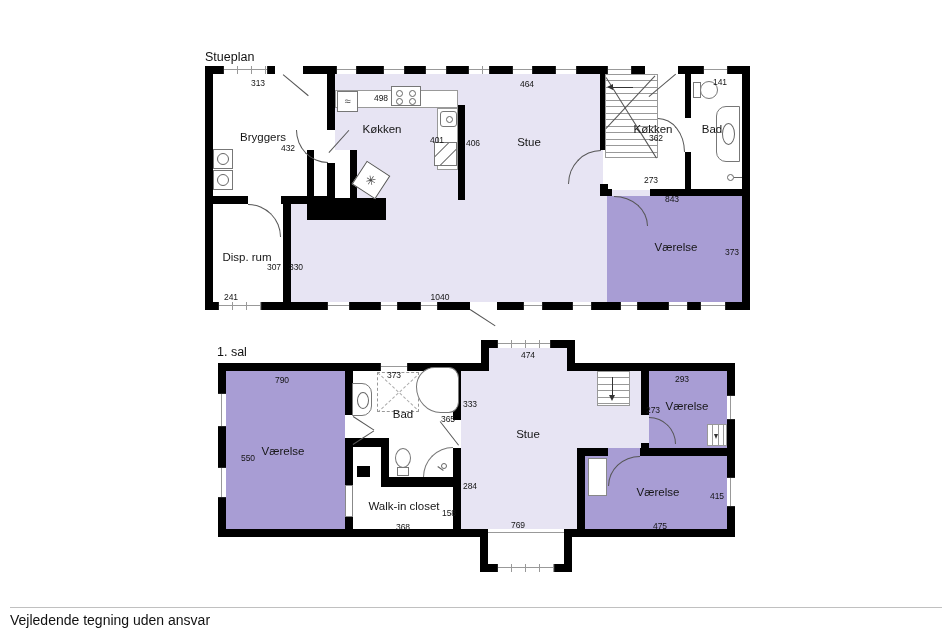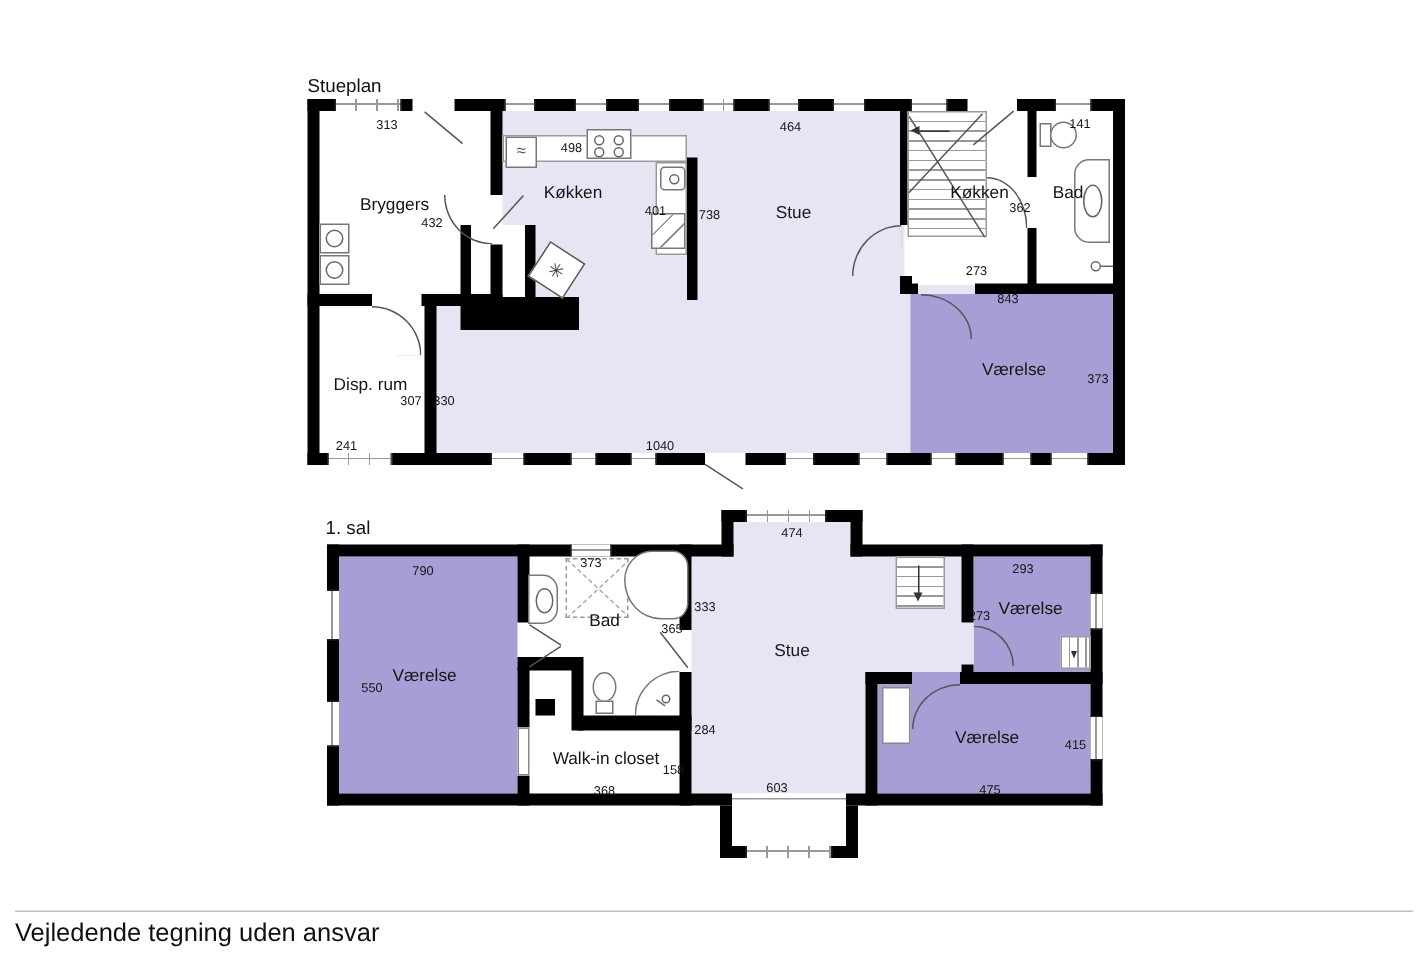--- a/index.html
+++ b/index.html
@@ -33,21 +33,21 @@
            border-right:3.5px solid transparent; border-top:6px solid #333; }
   .tri-d-sm { position:absolute; width:0; height:0; border-left:2.5px solid transparent;
            border-right:2.5px solid transparent; border-top:5px solid #333; }
   .room-label { position:absolute; transform:translate(-50%,-50%); font-size:11.5px;
                 color:#151515; white-space:nowrap; }
   .dim  { position:absolute; transform:translate(-50%,-50%); font-size:8.5px;
           color:#151515; white-space:nowrap; }
   .title { position:absolute; font-size:12.5px; color:#111; }
   .dash { position:absolute; border:1px dashed #999; background:#fff; overflow:hidden; }
   .dx   { position:absolute; width:58px; border-top:1px dashed #aaa; transform-origin:center; }
-  .footer-text { position:absolute; left:10px; top:612px; font-size:17px; color:#111; }
+  .footer-text { position:absolute; left:10px; top:612px; font-size:14px; color:#111; }
   .rule { position:absolute; left:10px; top:607px; width:932px; height:1px; background:#c0c0c0; }
 </style>
 </head>
 <body>
 
 <span class="title" style="left:205px;top:50px">Stueplan</span>
 
 <div class="fill lav" style="left:290px;top:74px;width:452px;height:228px"></div>
 <div class="fill wht" style="left:213px;top:74px;width:122px;height:124px"></div>
 <div class="fill wht" style="left:213px;top:198px;width:70px;height:104px"></div>
@@ -149,24 +149,24 @@
 <span class="room-label" style="left:653px;top:129px">Køkken</span>
 <span class="room-label" style="left:712px;top:129px">Bad</span>
 <span class="room-label" style="left:676px;top:247px">Værelse</span>
 <span class="dim" style="left:258px;top:83px">313</span>
 <span class="dim" style="left:288px;top:148px">432</span>
 <span class="dim" style="left:274px;top:267px">307</span>
 <span class="dim" style="left:231px;top:297px">241</span>
 <span class="dim" style="left:296px;top:267px">330</span>
 <span class="dim" style="left:381px;top:98px">498</span>
 <span class="dim" style="left:437px;top:140px">401</span>
-<span class="dim" style="left:473px;top:143px">738</span>
+<span class="dim" style="left:473px;top:143px">406</span>
 <span class="dim" style="left:527px;top:84px">464</span>
 <span class="dim" style="left:440px;top:297px">1040</span>
-<span class="dim" style="left:680px;top:138px">362</span>
+<span class="dim" style="left:656px;top:138px">362</span>
 <span class="dim" style="left:651px;top:180px">273</span>
 <span class="dim" style="left:720px;top:82px">141</span>
 <span class="dim" style="left:672px;top:199px">843</span>
 <span class="dim" style="left:732px;top:252px">373</span>
 
 <span class="title" style="left:217px;top:345px">1. sal</span>
 
 <div class="fill lav" style="left:461px;top:371px;width:180px;height:77px"></div>
 <div class="fill lav" style="left:461px;top:448px;width:116px;height:81px"></div>
 <div class="fill lav" style="left:489px;top:343px;width:78px;height:28px"></div>
@@ -251,20 +251,20 @@
 <span class="room-label" style="left:658px;top:492px">Værelse</span>
 <span class="dim" style="left:282px;top:380px">790</span>
 <span class="dim" style="left:248px;top:458px">550</span>
 <span class="dim" style="left:394px;top:375px">373</span>
 <span class="dim" style="left:448px;top:419px">365</span>
 <span class="dim" style="left:470px;top:404px">333</span>
 <span class="dim" style="left:470px;top:486px">284</span>
 <span class="dim" style="left:449px;top:513px">158</span>
 <span class="dim" style="left:403px;top:527px">368</span>
 <span class="dim" style="left:528px;top:355px">474</span>
-<span class="dim" style="left:518px;top:525px">603</span>
+<span class="dim" style="left:518px;top:525px">769</span>
 <span class="dim" style="left:682px;top:379px">293</span>
 <span class="dim" style="left:653px;top:410px">273</span>
 <span class="dim" style="left:660px;top:526px">475</span>
 <span class="dim" style="left:717px;top:496px">415</span>
 
 <div class="rule"></div>
 <span class="footer-text">Vejledende tegning uden ansvar</span>
 
 </body></html>

